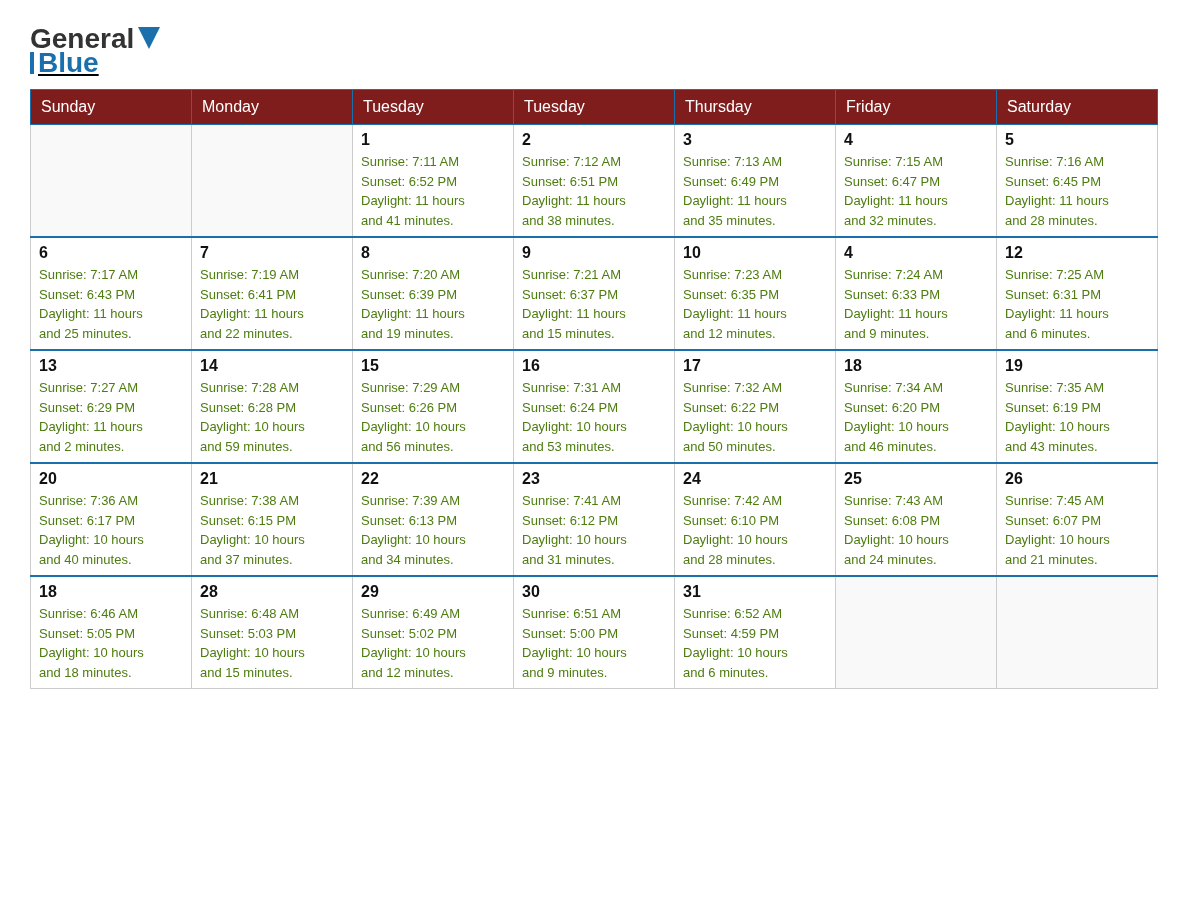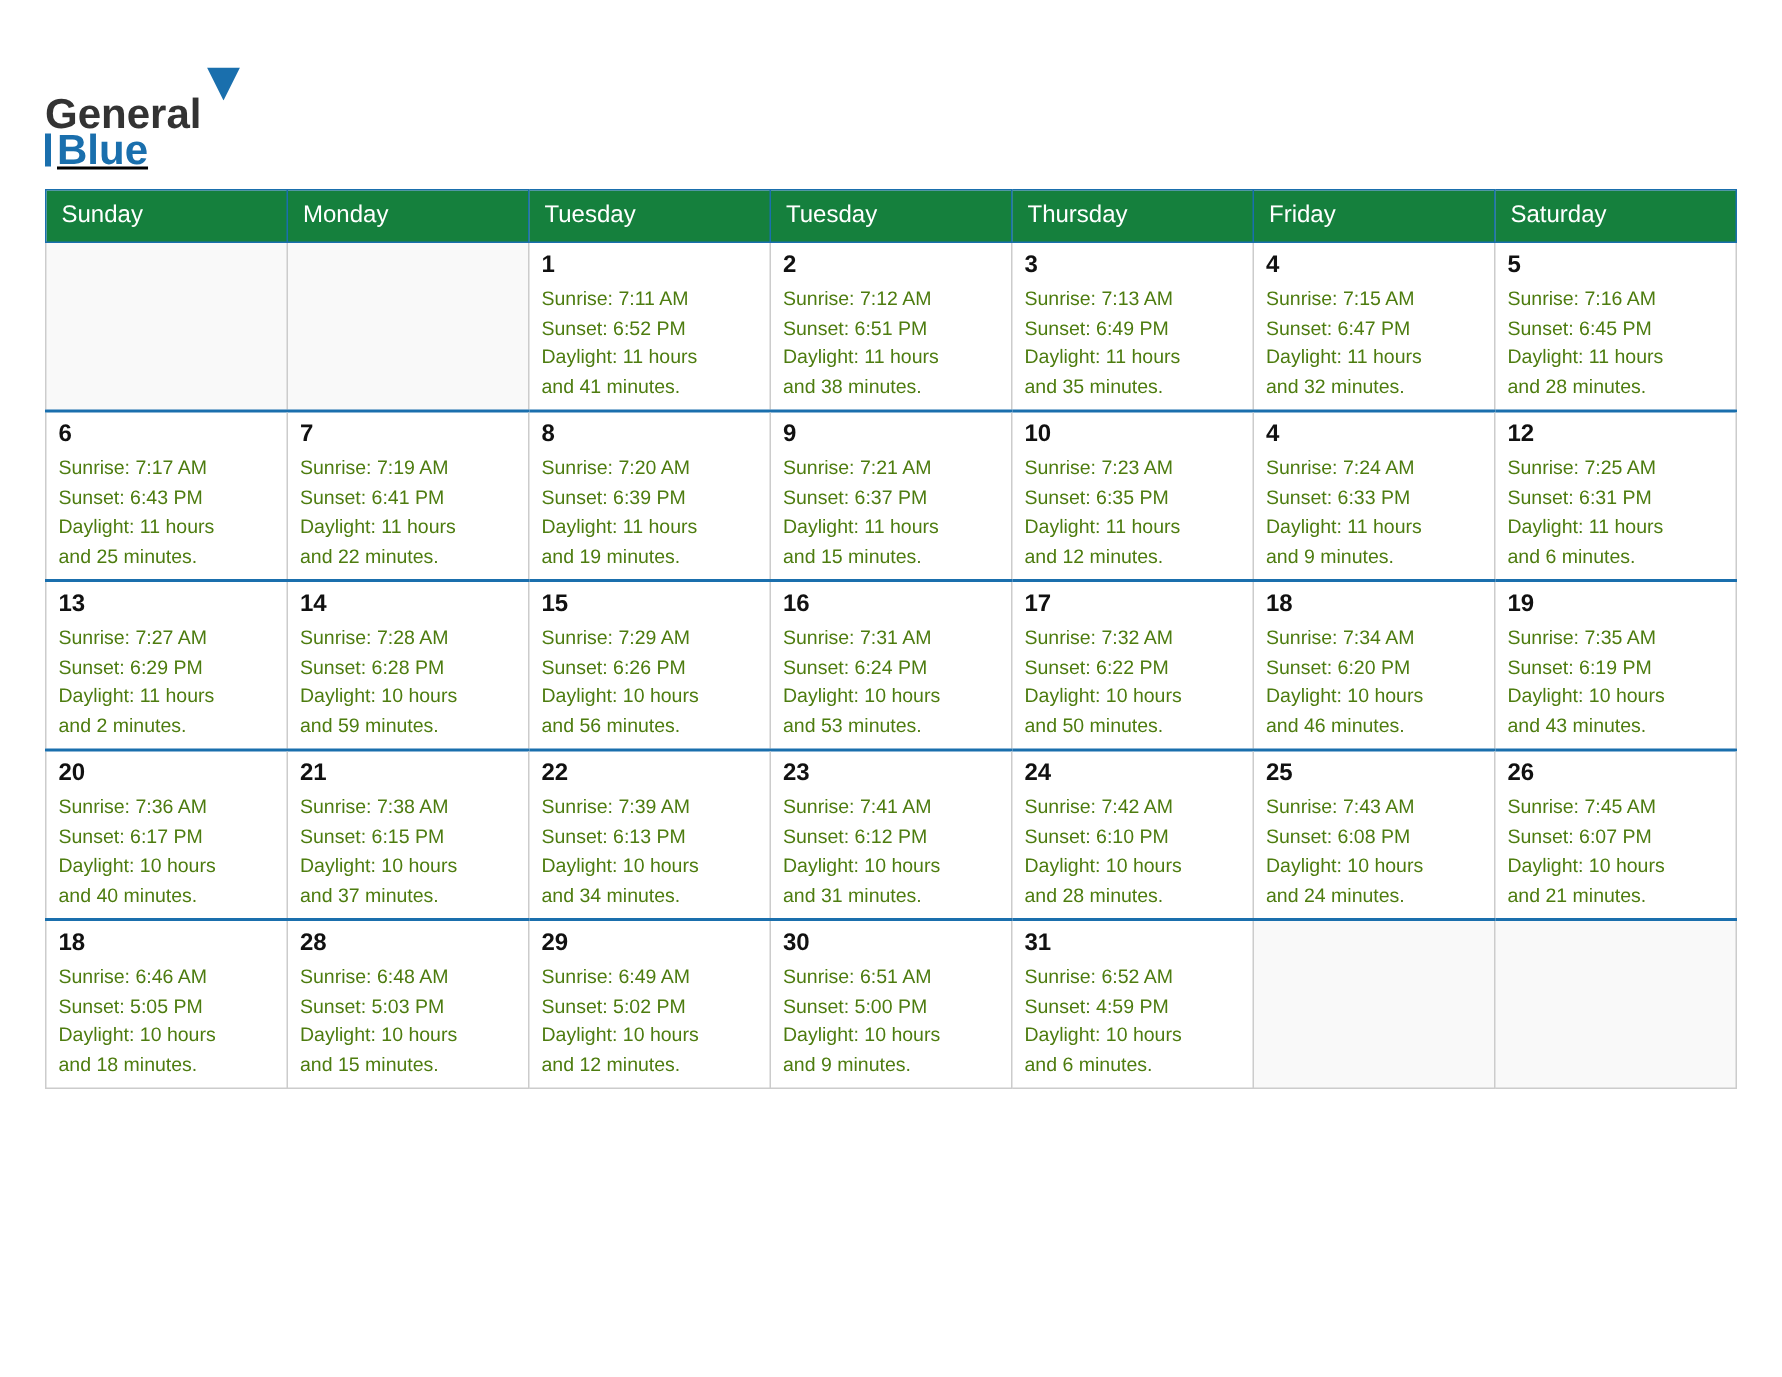--- a/index.html
+++ b/index.html
@@ -20,21 +20,20 @@
       display: flex;
       flex-direction: column;
       align-items: flex-start;
       margin-top: 5px;
     }
     .logo-general {
       font-size: 28px;
       font-weight: bold;
       color: #333;
       line-height: 1;
-      margin-top: 37px;
     }
     .logo-blue {
       font-size: 28px;
       font-weight: bold;
       color: #1a6fad;
       line-height: 1;
     }
     .title-area {
       text-align: right;
     }
@@ -48,21 +47,21 @@
       font-size: 22px;
       color: #111;
       margin-top: 4px;
     }
     .calendar {
       width: 100%;
       border-collapse: collapse;
       margin-top: 12px;
     }
     .calendar th {
-      background: #15803d;
+      background: #7f1d1d;
       color: #fff;
       font-size: 16px;
       font-weight: normal;
       padding: 8px 10px;
       text-align: left;
       border: 1px solid #1a6fad;
     }
     .calendar td {
       vertical-align: top;
       border: 1px solid #ccc;

